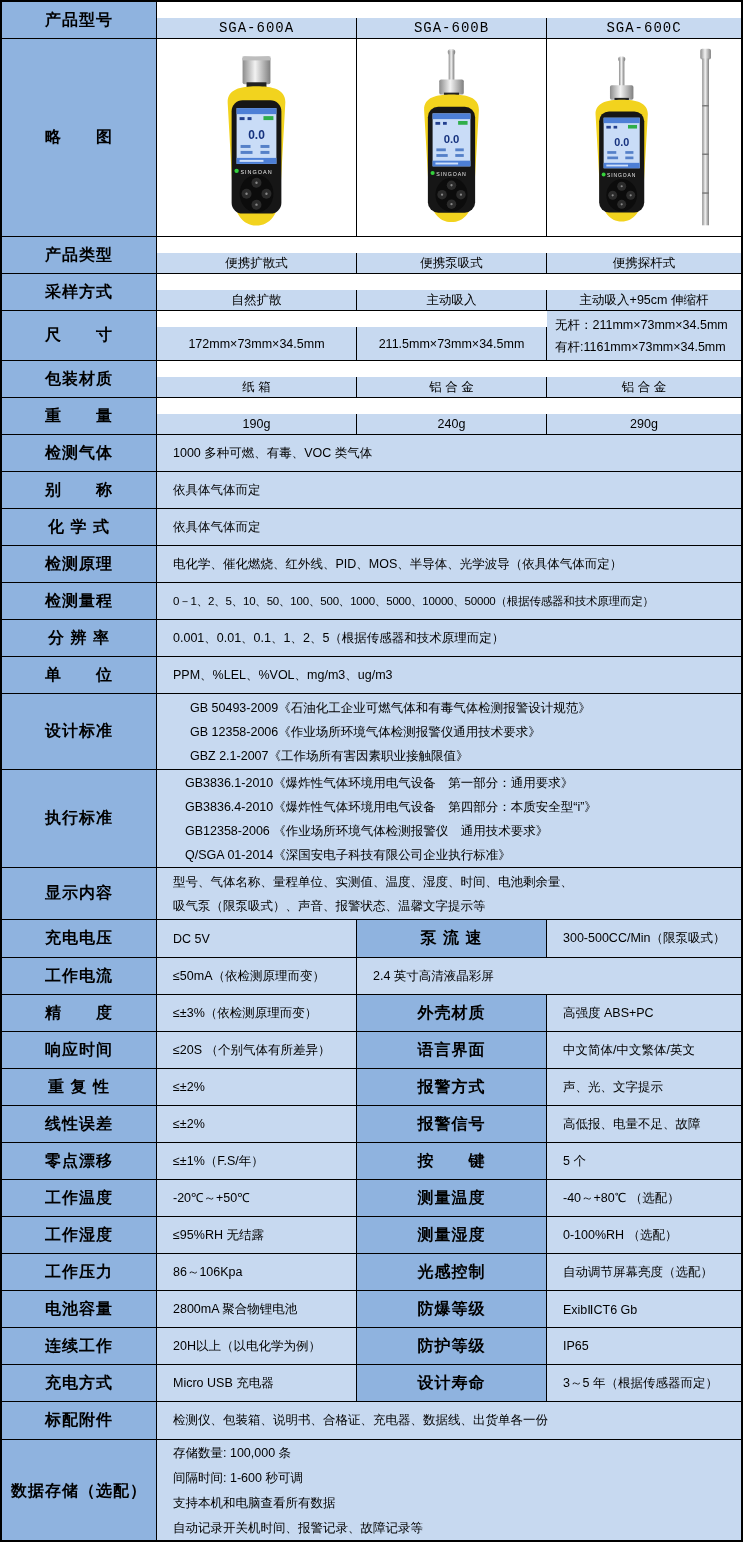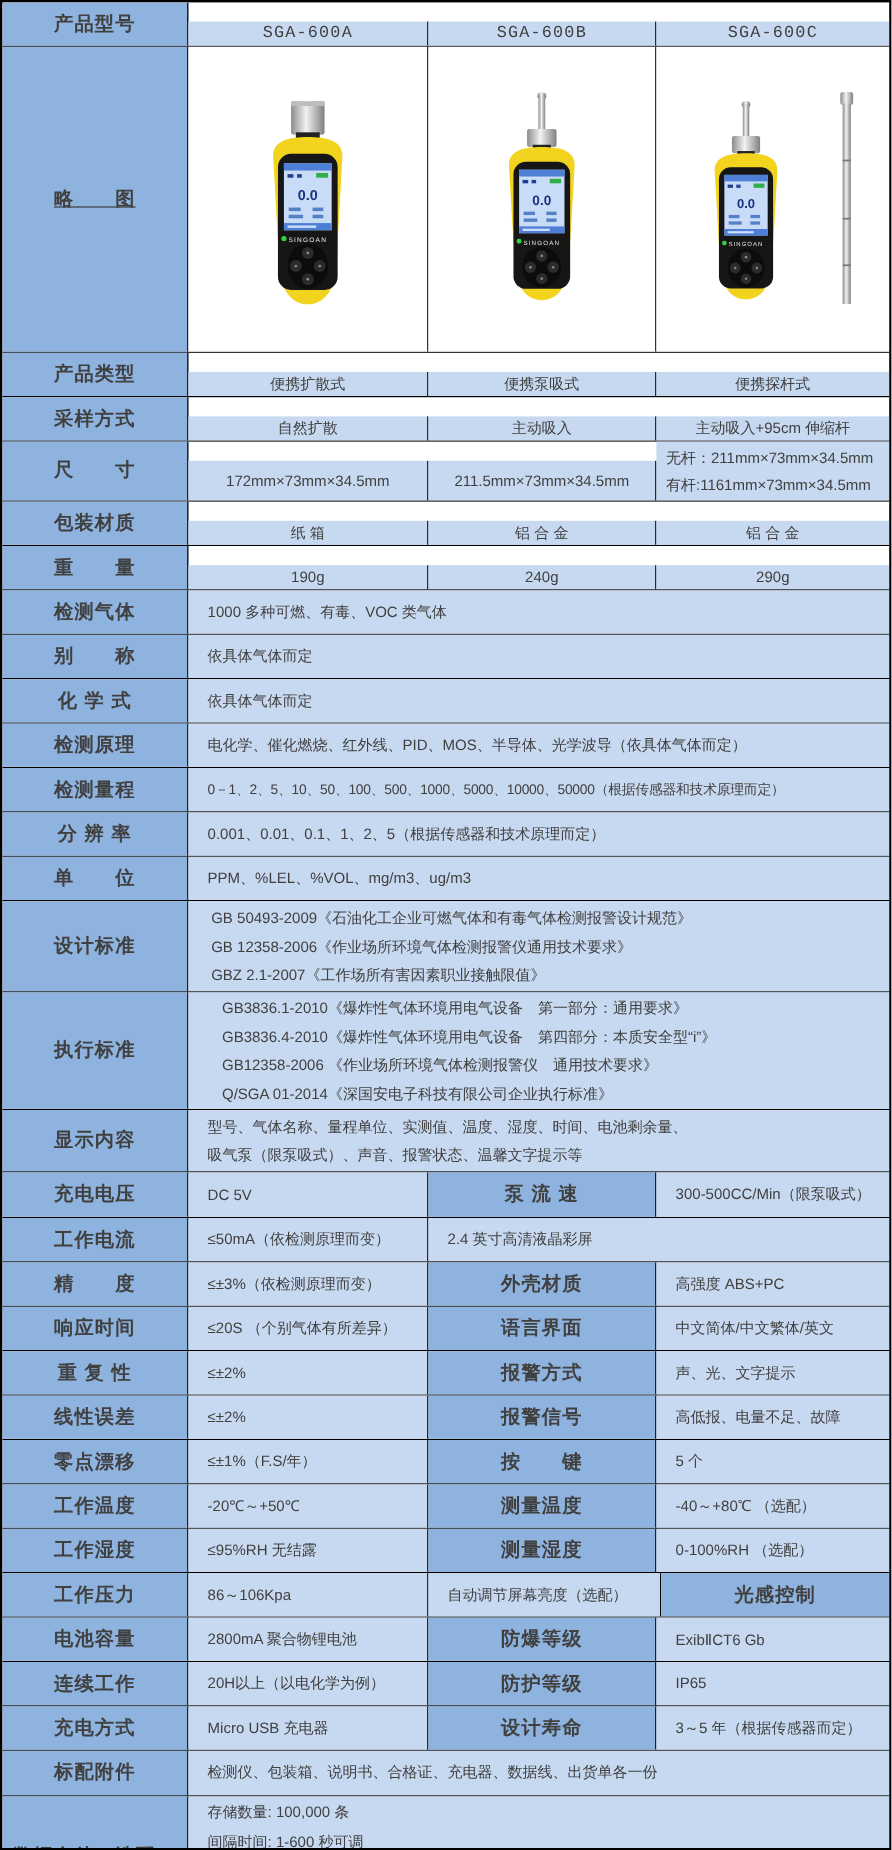--- a/index.html
+++ b/index.html
@@ -1,19 +1,19 @@
 <!DOCTYPE html>
 <html><head>
 <meta charset="utf-8">
 <style>
   html,body{margin:0;padding:0;background:#fff;}
   .page{
     width:743px;height:1542px;box-sizing:border-box;
     border:2px solid #000;background:#fff;
-    font-family:"Liberation Sans",sans-serif;color:#404040;
+    font-family:"Liberation Sans",sans-serif;color:#000000;
     display:flex;flex-direction:column;overflow:hidden;
   }
   .row{display:flex;flex:0 0 auto;box-sizing:border-box;border-bottom:1px solid #000;}
   .row:last-child{border-bottom:none;}
   .cell{
     box-sizing:border-box;border-right:1px solid #000;
     display:flex;align-items:center;overflow:hidden;
   }
   .cell:last-child{border-right:none;}
   .label{
@@ -28,21 +28,21 @@
   .lines{display:flex;flex-direction:column;justify-content:center;line-height:24px;}
   .lines.small{line-height:22px;font-size:12.5px;}
   .storage-lines{line-height:25px;}
   .lbl-lines{display:flex;flex-direction:row;justify-content:center;line-height:26px;}
   
   .w-label{width:155px;flex:0 0 155px;}
   .w-a{width:200px;flex:0 0 200px;}
   .w-b{width:190px;flex:0 0 190px;}
   .w-c{flex:1 1 auto;}
   
-  .h37{height:37px;}.h50{height:50px;}.h198{height:255px;text-decoration:underline;}
+  .h37{height:37px;}.h50{height:50px;}.h198{height:198px;}
   .h76{height:76px;}.h98{height:98px;}.h52{height:52px;}
   .h38{height:38px;}.h101{height:101px;}
   .model{font-size:14px;letter-spacing:1px;font-family:"Liberation Mono","DejaVu Sans Mono",monospace;}
   svg{display:block;}
 </style>
 </head>
 <body>
 
 <div class="page">
 
@@ -249,21 +249,21 @@
     <div class="cell label w-label">分 辨 率</div>
     <div class="cell val left w-c">0.001、0.01、0.1、1、2、5（根据传感器和技术原理而定）</div>
   </div>
   <div class="row h37">
     <div class="cell label w-label">单　　位</div>
     <div class="cell val left w-c">PPM、%LEL、%VOL、mg/m3、ug/m3</div>
   </div>
 
   <div class="row h76">
     <div class="cell label w-label">设计标准</div>
-    <div class="cell val w-c" style="padding-left:19px;">
+    <div class="cell val w-c" style="padding-left:33px;">
       <div class="lines">
         <span>GB 50493-2009《石油化工企业可燃气体和有毒气体检测报警设计规范》</span>
         <span>GB 12358-2006《作业场所环境气体检测报警仪通用技术要求》</span>
         <span>GBZ 2.1-2007《工作场所有害因素职业接触限值》</span>
       </div>
     </div>
   </div>
 
   <div class="row h98">
     <div class="cell label w-label">执行标准</div>
@@ -336,22 +336,22 @@
   </div>
   <div class="row h37">
     <div class="cell label w-label">工作湿度</div>
     <div class="cell val left w-a">≤95%RH 无结露</div>
     <div class="cell label w-b">测量湿度</div>
     <div class="cell val left w-c">0-100%RH （选配）</div>
   </div>
   <div class="row h37">
     <div class="cell label w-label">工作压力</div>
     <div class="cell val left w-a">86～106Kpa</div>
+    <div class="cell label w-b">光感控制</div>
     <div class="cell val left w-c">自动调节屏幕亮度（选配）</div>
-    <div class="cell label w-b">光感控制</div>
   </div>
   <div class="row h37">
     <div class="cell label w-label">电池容量</div>
     <div class="cell val left w-a">2800mA 聚合物锂电池</div>
     <div class="cell label w-b">防爆等级</div>
     <div class="cell val left w-c">ExibⅡCT6 Gb</div>
   </div>
   <div class="row h37">
     <div class="cell label w-label">连续工作</div>
     <div class="cell val left w-a">20H以上（以电化学为例）</div>

